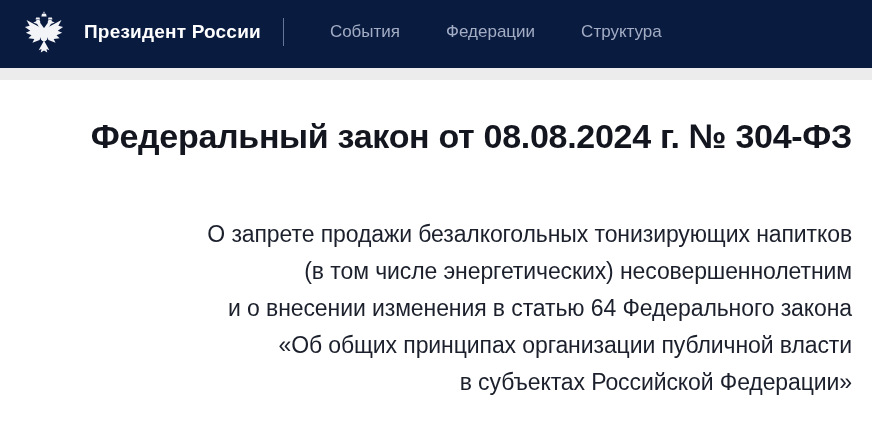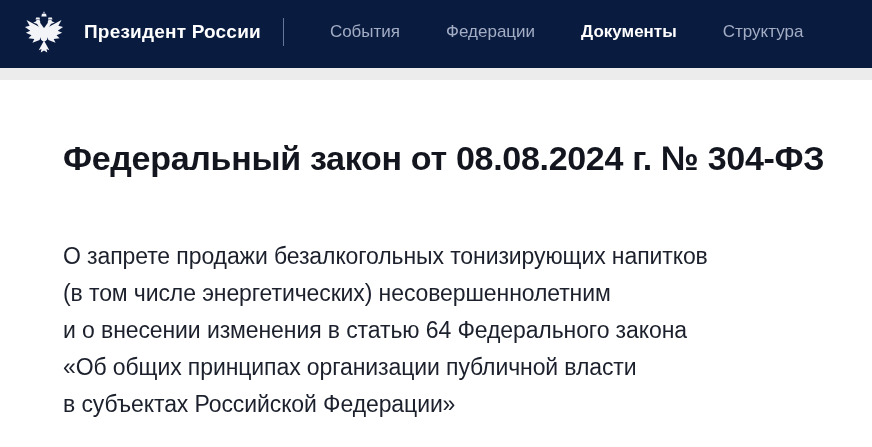--- a/index.html
+++ b/index.html
@@ -64,22 +64,23 @@
   }
 
   
   .header-strip{
     height:12px;
     background:var(--strip-bg);
   }
 
   
   .main{
-    padding:58px 20px 0 63px;
+    padding:36px 20px 0 63px;
     background:#ffffff;
+    text-align:right;
   }
   .doc-title{
     font-size:34px;
     line-height:40px;
     font-weight:bold;
     color:var(--title-text);
     letter-spacing:-0.3px;
   }
   .doc-subtitle{
     margin-top:60px;
@@ -126,21 +127,20 @@
     </svg>
   </div>
 
   <div class="site-title">Президент России</div>
 
   <div class="hdr-divider"></div>
 
   <nav class="nav">
     <a class="nav-link">События</a>
     <a class="nav-link">Федерации</a>
-    <a class="nav-link active">Документы</a>
     <a class="nav-link">Структура</a>
   </nav>
 
 </header>
 
 <div class="header-strip"></div>
 
 <main class="main">
   <h1 class="doc-title">Федеральный закон от 08.08.2024 г. № 304-ФЗ</h1>
   <p class="doc-subtitle">О запрете продажи безалкогольных тонизирующих напитков

